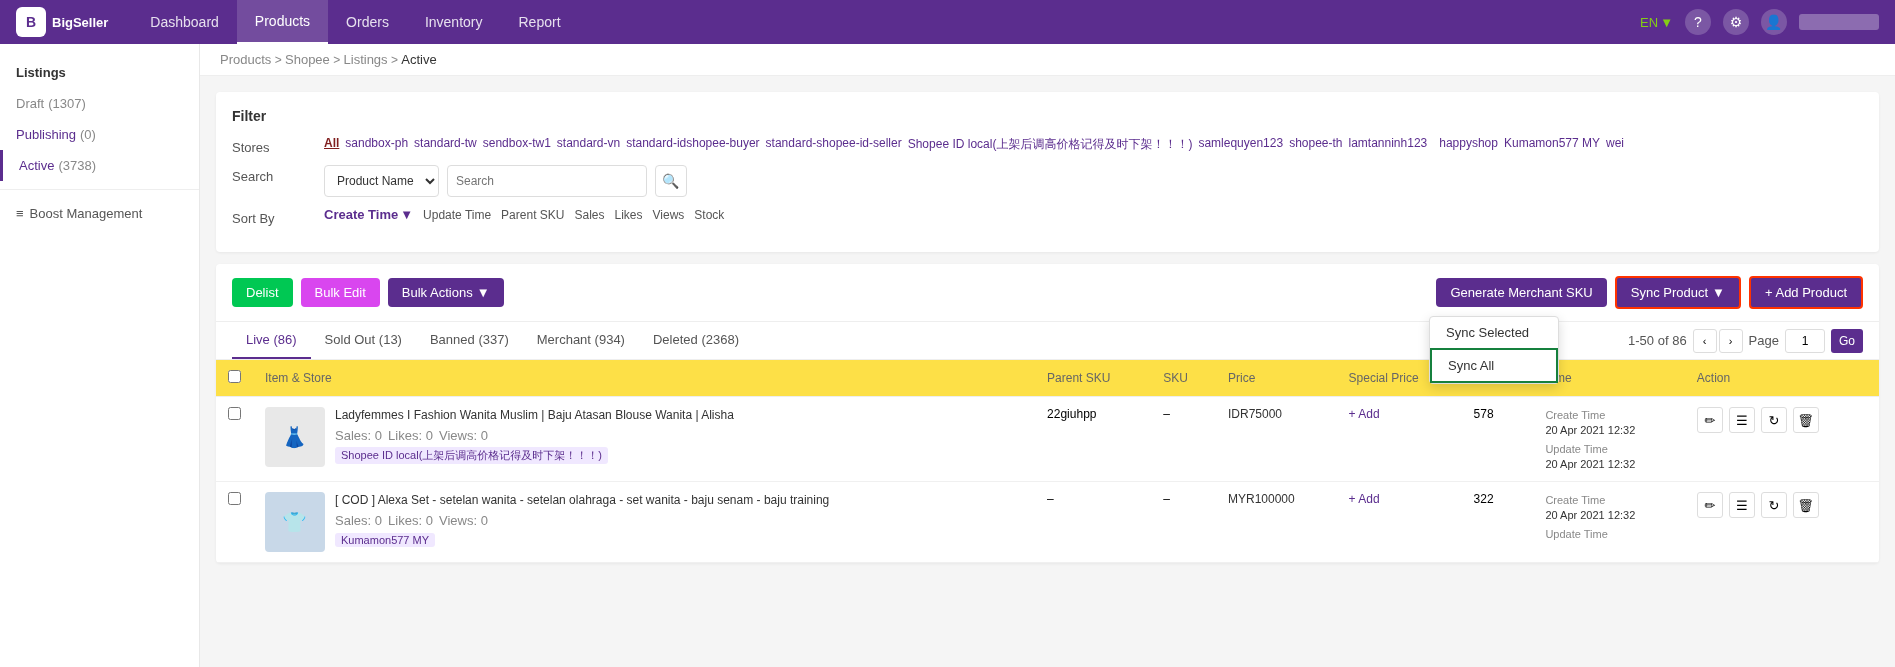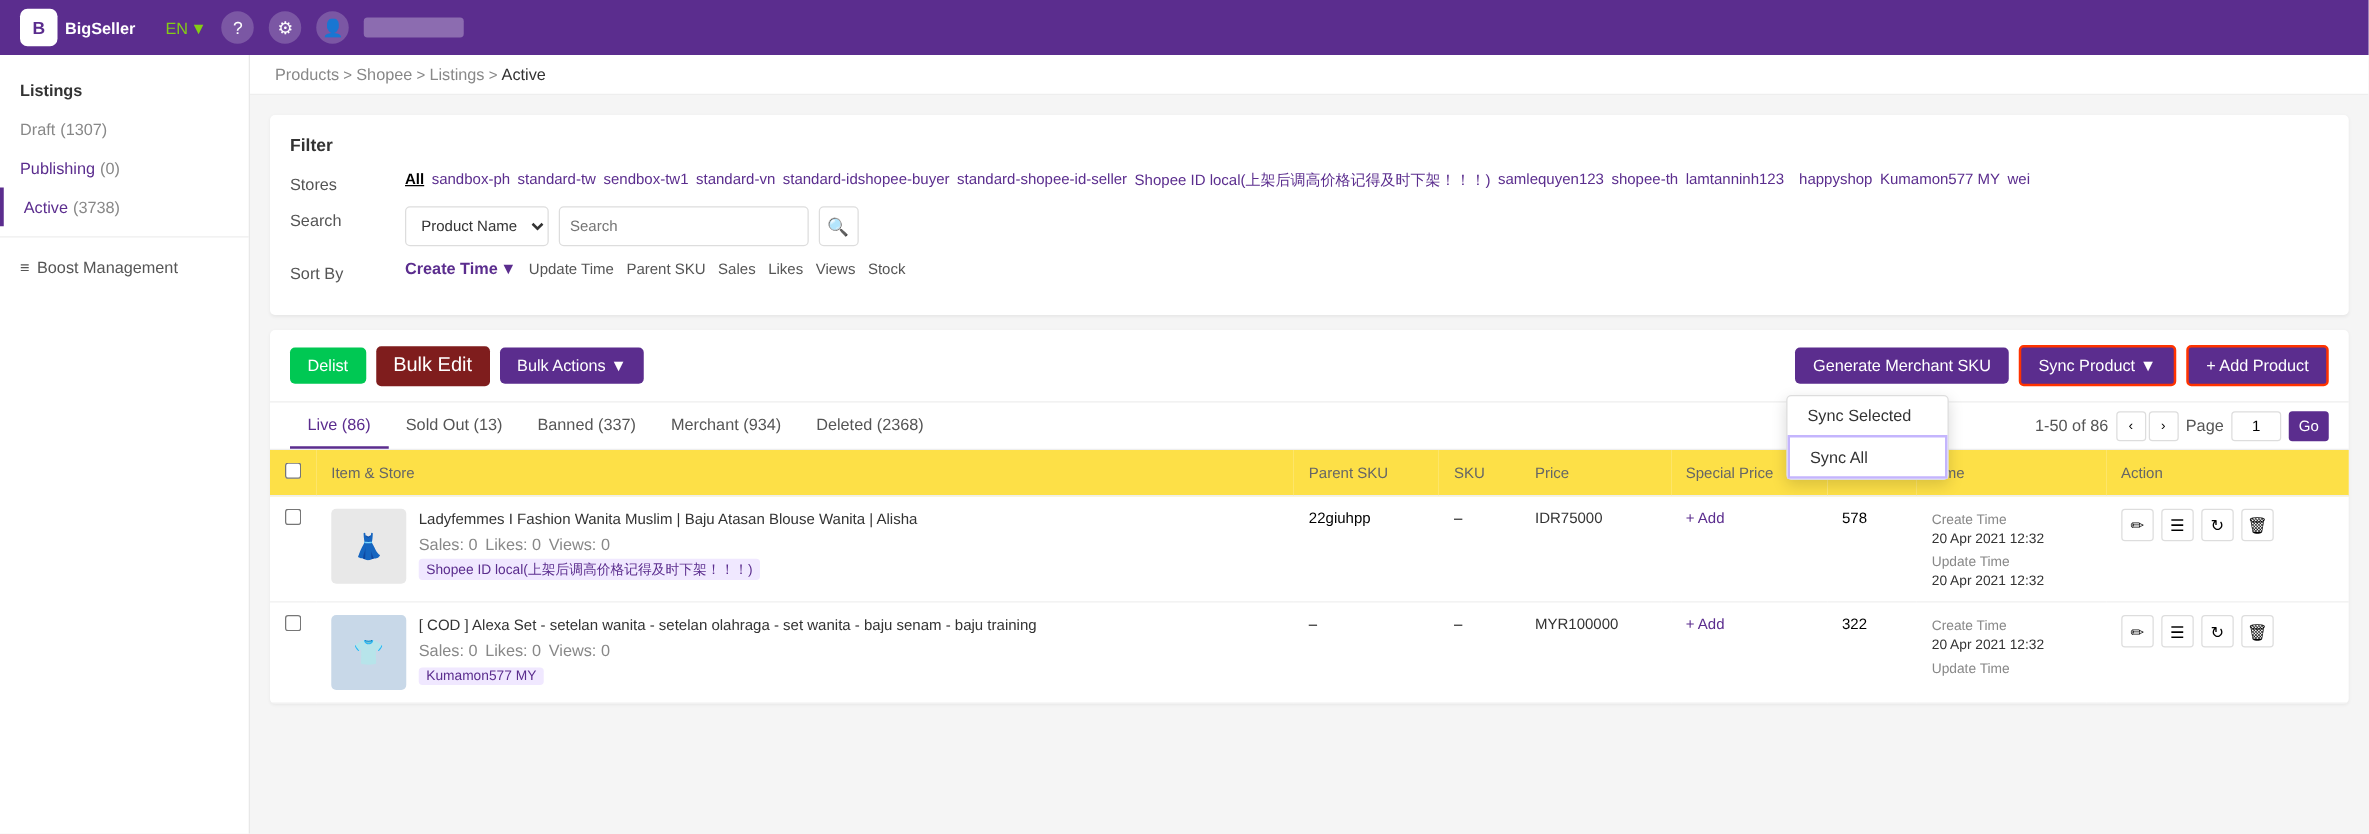--- a/index.html
+++ b/index.html
@@ -169,21 +169,21 @@
       display: flex;
       flex-wrap: wrap;
       gap: 6px;
       flex: 1;
     }
     .store-link {
       color: #5b2d8e;
       cursor: pointer;
       font-size: 12px;
     }
-    .store-link.active { color: #000000; font-weight: bold; text-decoration: underline; text-align: center; }
+    .store-link.active { color: #7f1d1d; font-weight: bold; text-decoration: underline; text-align: center; }
     .search-row {
       display: flex;
       align-items: flex-end;
       gap: 8px;
     }
     .search-select {
       border: 1px solid #ddd;
       border-radius: 4px;
       padding: 4px 8px;
       height: 32px;
@@ -247,27 +247,27 @@
       background: #00c853;
       color: white;
       border: none;
       border-radius: 4px;
       padding: 7px 14px;
       cursor: pointer;
       font-size: 13px;
       font-weight: 500;
     }
     .btn-bulk-edit {
-      background: #7f1d1d;
+      background: #d946ef;
       color: white;
       border: none;
       border-radius: 4px;
       padding: 7px 14px;
       cursor: pointer;
-      font-size: 16px;
+      font-size: 13px;
       font-weight: 500;
     }
     .btn-bulk-actions {
       background: #5b2d8e;
       color: white;
       border: none;
       border-radius: 4px;
       padding: 7px 14px;
       cursor: pointer;
       font-size: 13px;
@@ -459,32 +459,39 @@
       min-width: 130px;
     }
     .dropdown-item {
       padding: 8px 16px;
       cursor: pointer;
       color: #333;
       font-size: 13px;
     }
     .dropdown-item.highlighted {
       background: white;
-      border: 2px solid #c4b5fd;
+      border: 2px solid #15803d;
       color: #333;
     }
 
   </style>
 </head>
 <body>
 
 <nav class="top-nav">
   <div class="logo">
     <div class="logo-icon">B</div>
     <span>BigSeller</span>
+  </div>
+  <div class="nav-items">
+    <div class="nav-item">Dashboard</div>
+    <div class="nav-item active">Products</div>
+    <div class="nav-item">Orders</div>
+    <div class="nav-item">Inventory</div>
+    <div class="nav-item">Report</div>
   </div>
   <div class="right-icons">
     <div class="lang-btn">
       <span>EN</span>
       <span>▼</span>
     </div>
     <div class="icon-circle">?</div>
     <div class="icon-circle">⚙</div>
     <div class="icon-circle">👤</div>
     <div class="avatar-bar"></div>

